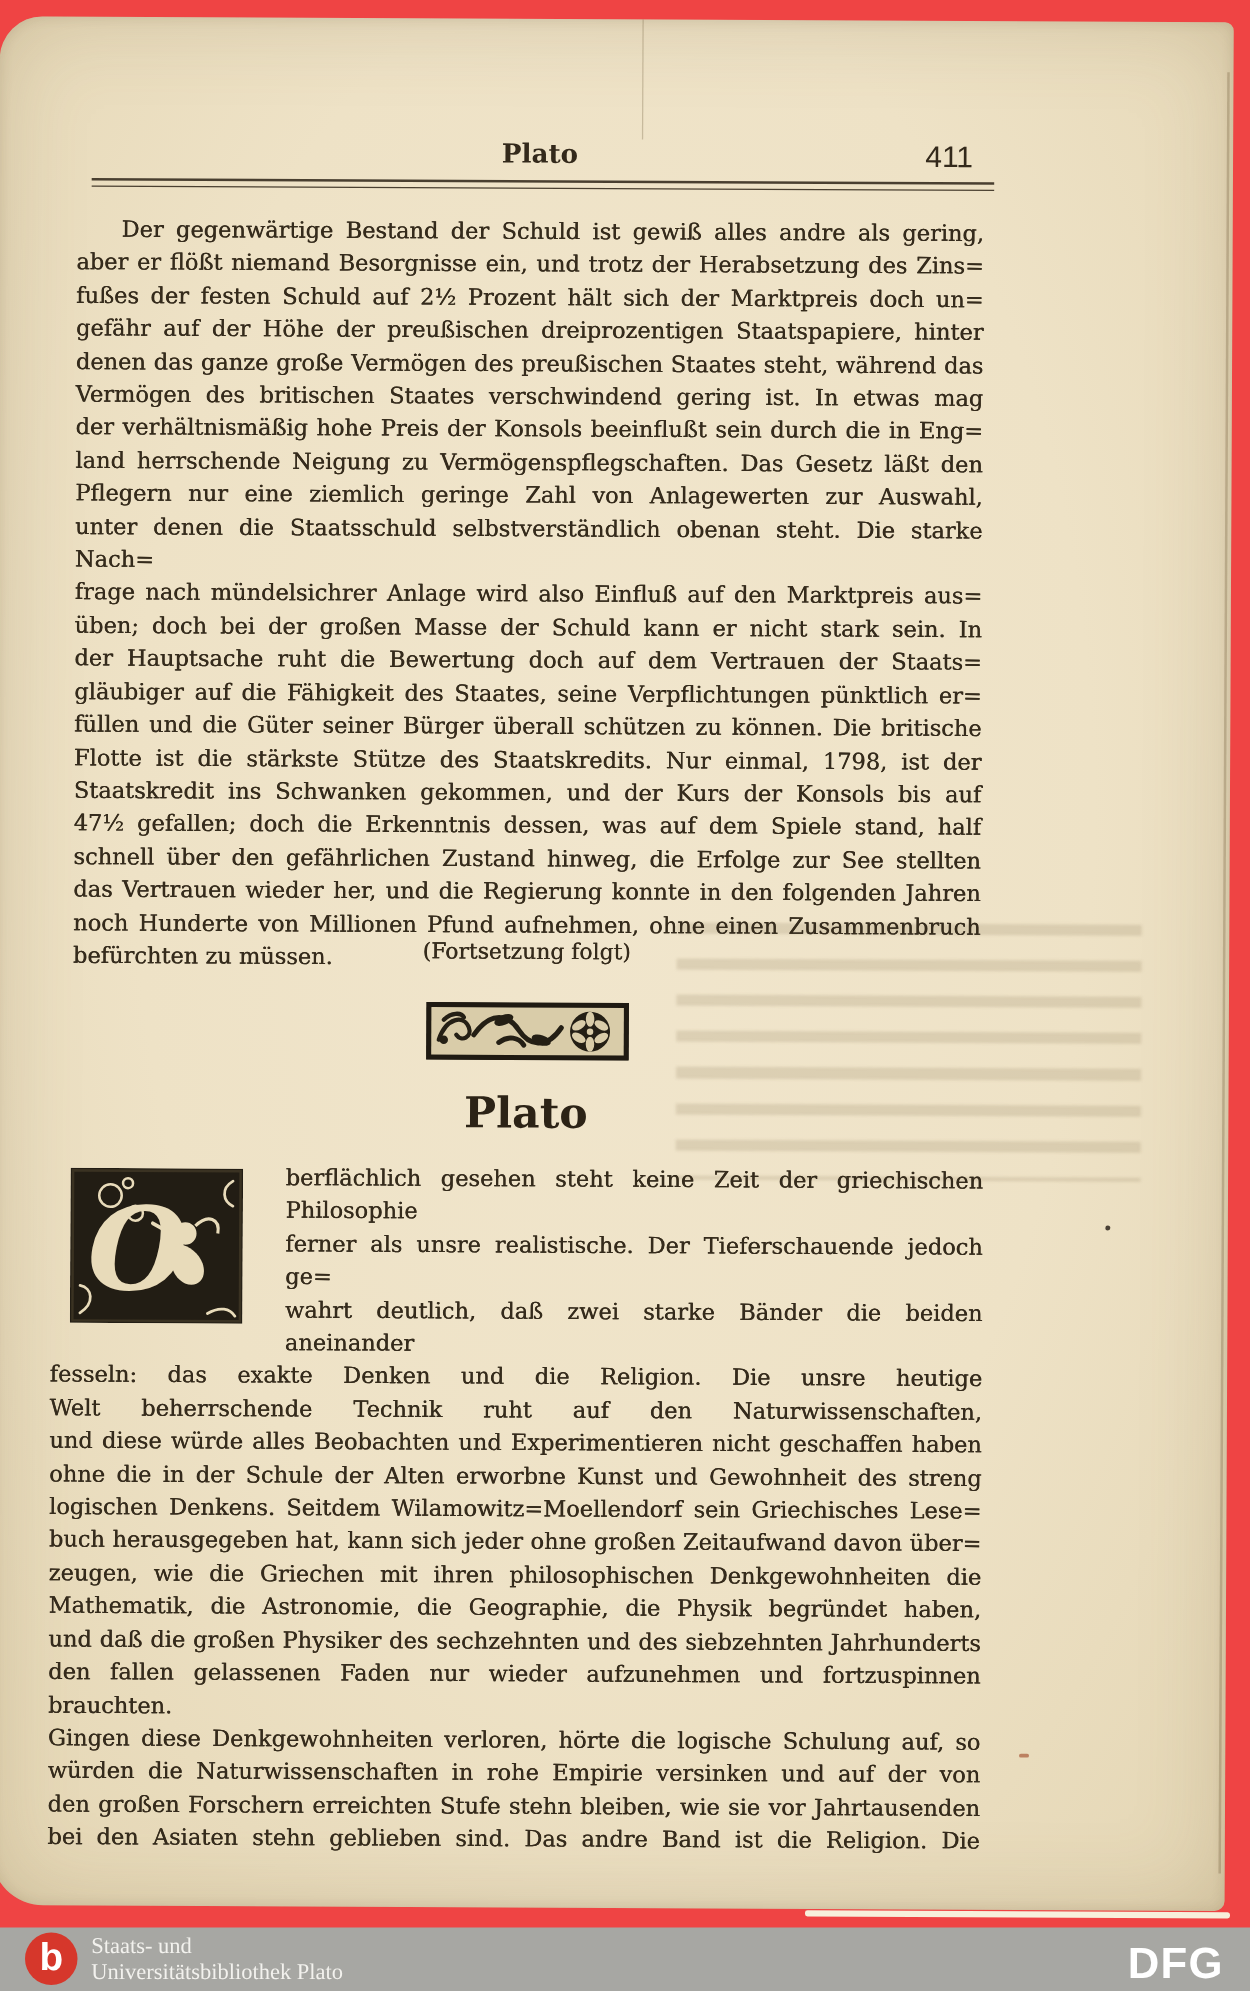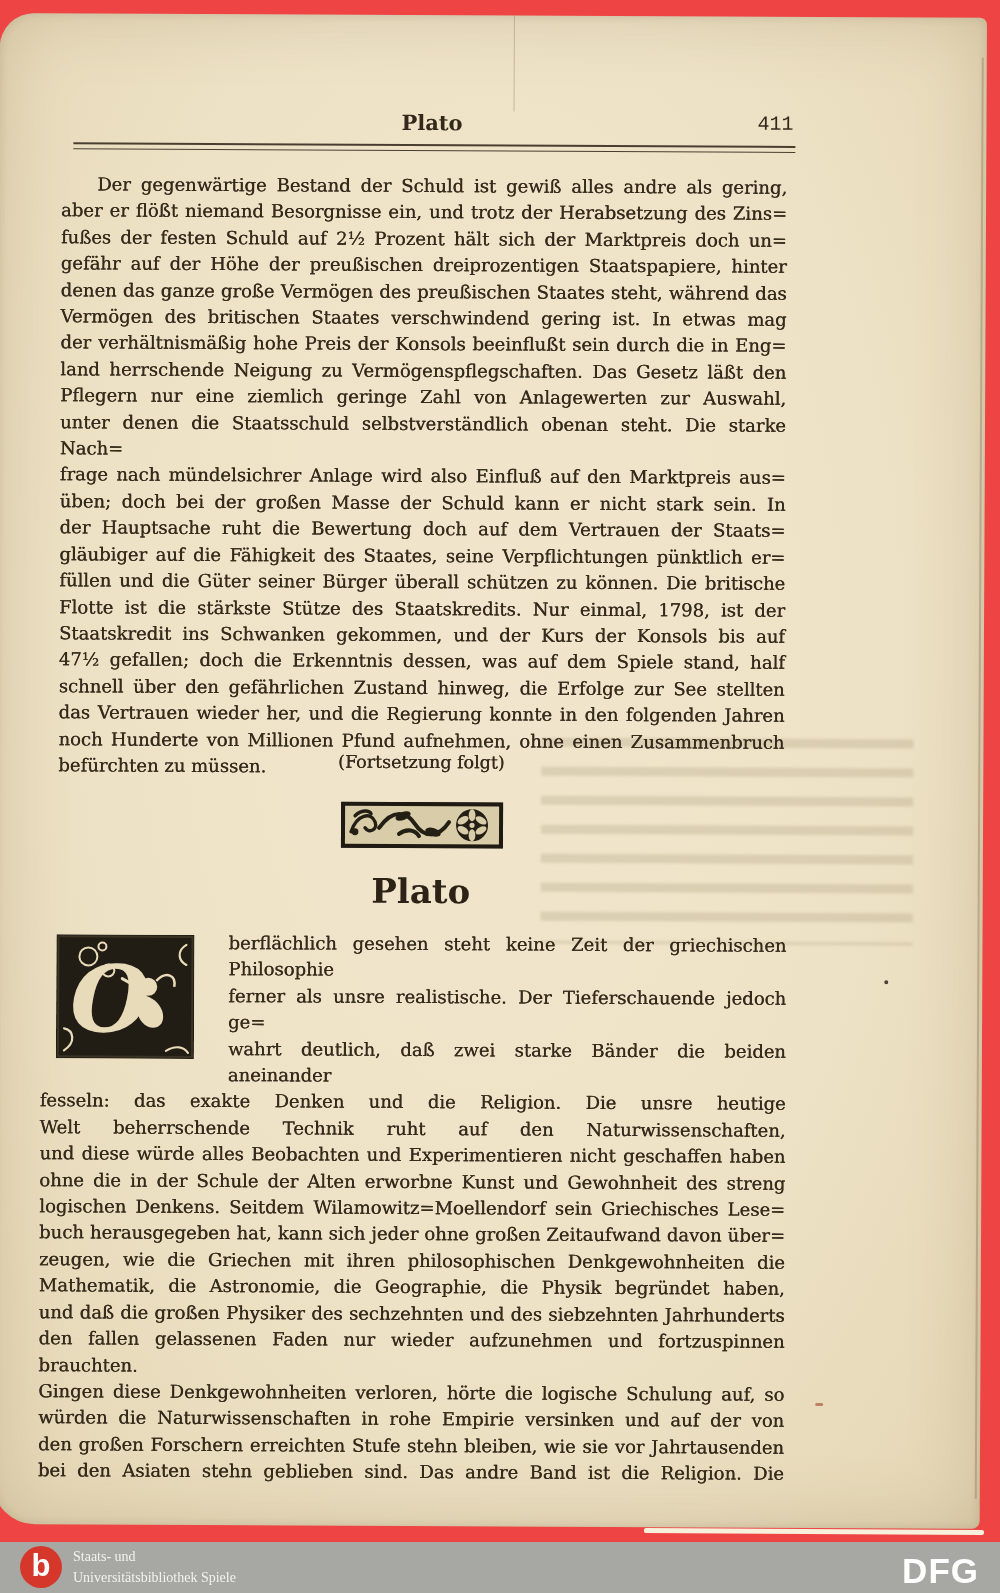--- a/index.html
+++ b/index.html
@@ -27,22 +27,22 @@
         filter:blur(1.4px);opacity:.75;}
   .speck-dark{position:absolute;left:889px;top:963px;width:4px;height:4px;
         border-radius:50%;background:#4a4136;}
   .speck-red{position:absolute;left:822px;top:1386px;width:8px;height:3px;
         border-radius:2px;background:#b06a4a;opacity:.8;}
 
   
   .running-head{position:absolute;left:70px;top:95px;width:725px;height:26px;}
   .head-title{position:absolute;left:0;right:0;text-align:center;
         font-size:21px;color:#33291b;font-weight:600;}
-  .page-num{position:absolute;right:1px;top:1px;font-size:20px;color:#33291b;
-        font-family:Liberation Mono, monospace;}
+  .page-num{position:absolute;right:16px;top:1px;font-size:24px;color:#33291b;
+        font-family:Liberation Sans, sans-serif;}
   .head-rule{position:absolute;left:74px;top:129px;width:722px;height:4px;
         border-top:2px solid #493f30;border-bottom:1px solid #493f30;}
 
   
   .article{position:absolute;color:#352b1c;font-size:18px;line-height:26.4px;
         text-shadow:.3px 0 0 currentColor;}
   .art1{left:62px;top:158px;width:726px;}
   .line{text-align:justify;text-align-last:justify;white-space:normal;}
   .line.indent{text-indent:36px;}
   .line.short{text-align-last:left;}
@@ -61,21 +61,21 @@
   .dropcap{float:left;width:138px;height:124px;margin:5px 34px 4px 16px;}
 
   
   .under-sliver{position:absolute;right:16px;bottom:59px;width:340px;height:5px;
         background:#f7f0dc;transform:rotate(0.3deg);border-radius:2px;}
   .footer{position:absolute;left:0;right:0;bottom:0;height:51px;background:#a7a7a3;}
   .blogo{position:absolute;left:20px;top:4px;width:42px;height:42px;border-radius:50%;
         background:#d6372b;color:#ffffff;font-family:"Liberation Sans",sans-serif;
         font-weight:bold;font-size:31px;text-align:center;line-height:40px;}
   .libname{position:absolute;left:73px;top:4px;color:#f3f2ee;
-        font-family:"Liberation Serif",serif;font-size:14px;line-height:21px;}
+        font-family:"Liberation Serif",serif;font-size:18px;line-height:21px;}
   .dfg{position:absolute;right:21px;top:9px;color:#ffffff;
         font-family:"Liberation Sans",sans-serif;font-weight:800;
         font-size:35px;letter-spacing:1px;}
 </style>
 </head>
 <body>
 
 <div class="scan">
 
   <div class="page">
@@ -202,18 +202,18 @@
   </div>
 
   <div class="under-sliver"></div>
 
   <div class="footer">
     <div class="blogo">
       <span>b</span>
     </div>
     <div class="libname">
       <div>Staats- und</div>
-      <div>Universitätsbibliothek Spiele</div>
+      <div>Universitätsbibliothek Plato</div>
     </div>
     <div class="dfg">DFG</div>
   </div>
 
 </div>
 
 </body></html>

